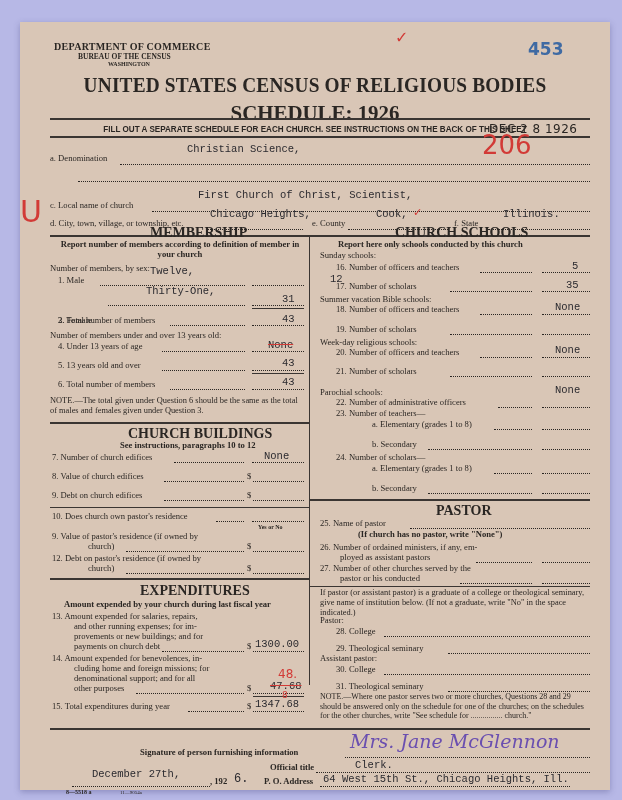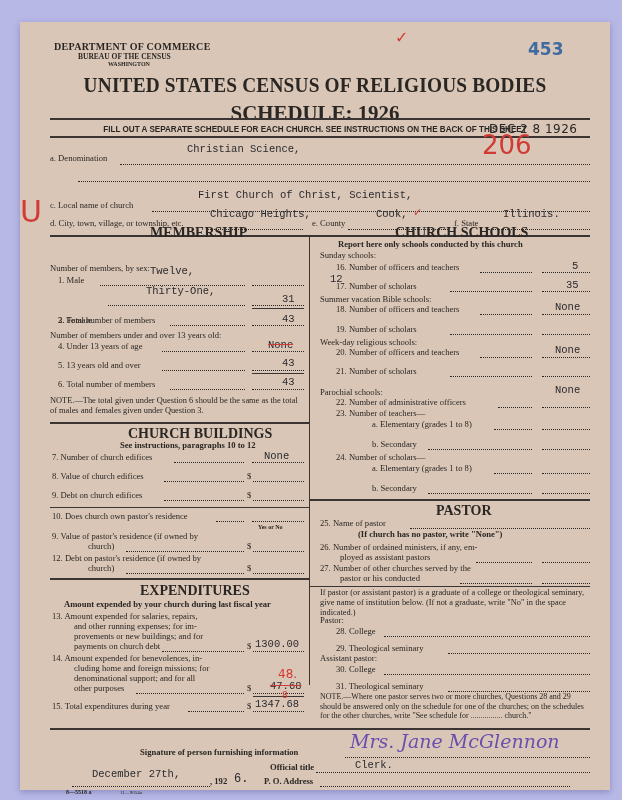--- a/index.html
+++ b/index.html
@@ -63,20 +63,21 @@
   <div class="abs type" style="left:356px;top:186px;">Cook,</div>
   <div class="abs red" style="left:393px;top:184px;font-size:11px;">✓</div>
   <div class="abs lbl" style="left:434px;top:196px;">f. State</div>
   <div class="dots" style="left:468px;top:207px;width:102px;"></div>
   <div class="abs type" style="left:483px;top:186px;">Illinois.</div>
 
   <div class="hr2" style="top:213px;"></div>
   <div class="vline" style="top:215px;height:448px;"></div>
 
   <div class="abs sec" style="left:130px;top:203px;">MEMBERSHIP</div>
+  <div class="abs lbl b" style="left:40px;top:217px;width:240px;white-space:normal;text-align:center;line-height:10px;">Report number of members according to definition of member in your church</div>
   <div class="abs lbl" style="left:30px;top:241px;">Number of members, by sex:</div>
 
   <div class="abs lbl" style="left:38px;top:253px;">1. Male</div>
   <div class="dots" style="left:80px;top:263px;width:145px;"></div>
   <div class="abs type" style="left:130px;top:243px;">Twelve,</div>
   <div class="dots" style="left:232px;top:263px;width:52px;"></div>
   <div class="abs type" style="left:262px;top:251px;margin-left:48px;">12</div>
 
   <div class="abs lbl" style="left:38px;top:273px;margin-top:20px;">2. Female</div>
   <div class="dots" style="left:88px;top:283px;width:137px;"></div>
@@ -269,16 +270,17 @@
   <div class="abs type" style="left:335px;top:737px;">Clerk.</div>
 
   <div class="abs lbl b" style="left:32px;top:754px;margin-top:23px;">Date</div>
   <div class="dots" style="left:52px;top:764px;width:138px;"></div>
   <div class="abs type" style="left:72px;top:746px;">December 27th,</div>
   <div class="abs lbl b" style="left:190px;top:754px;">, 192</div>
   <div class="abs type" style="left:214px;top:750px;font-size:12px;">6.</div>
 
   <div class="abs lbl b" style="left:244px;top:754px;">P. O. Address</div>
   <div class="dots" style="left:300px;top:764px;width:250px;"></div>
+  <div class="abs type" style="left:303px;top:751px;">64 West 15th St., Chicago Heights, Ill.</div>
 
   <div class="abs" style="left:46px;top:767px;font-size:6px;font-weight:bold;">8—5518 a</div>
   <div class="abs" style="left:100px;top:768px;font-size:5px;">11—9054a</div>
 </div>
 
 </body></html>

